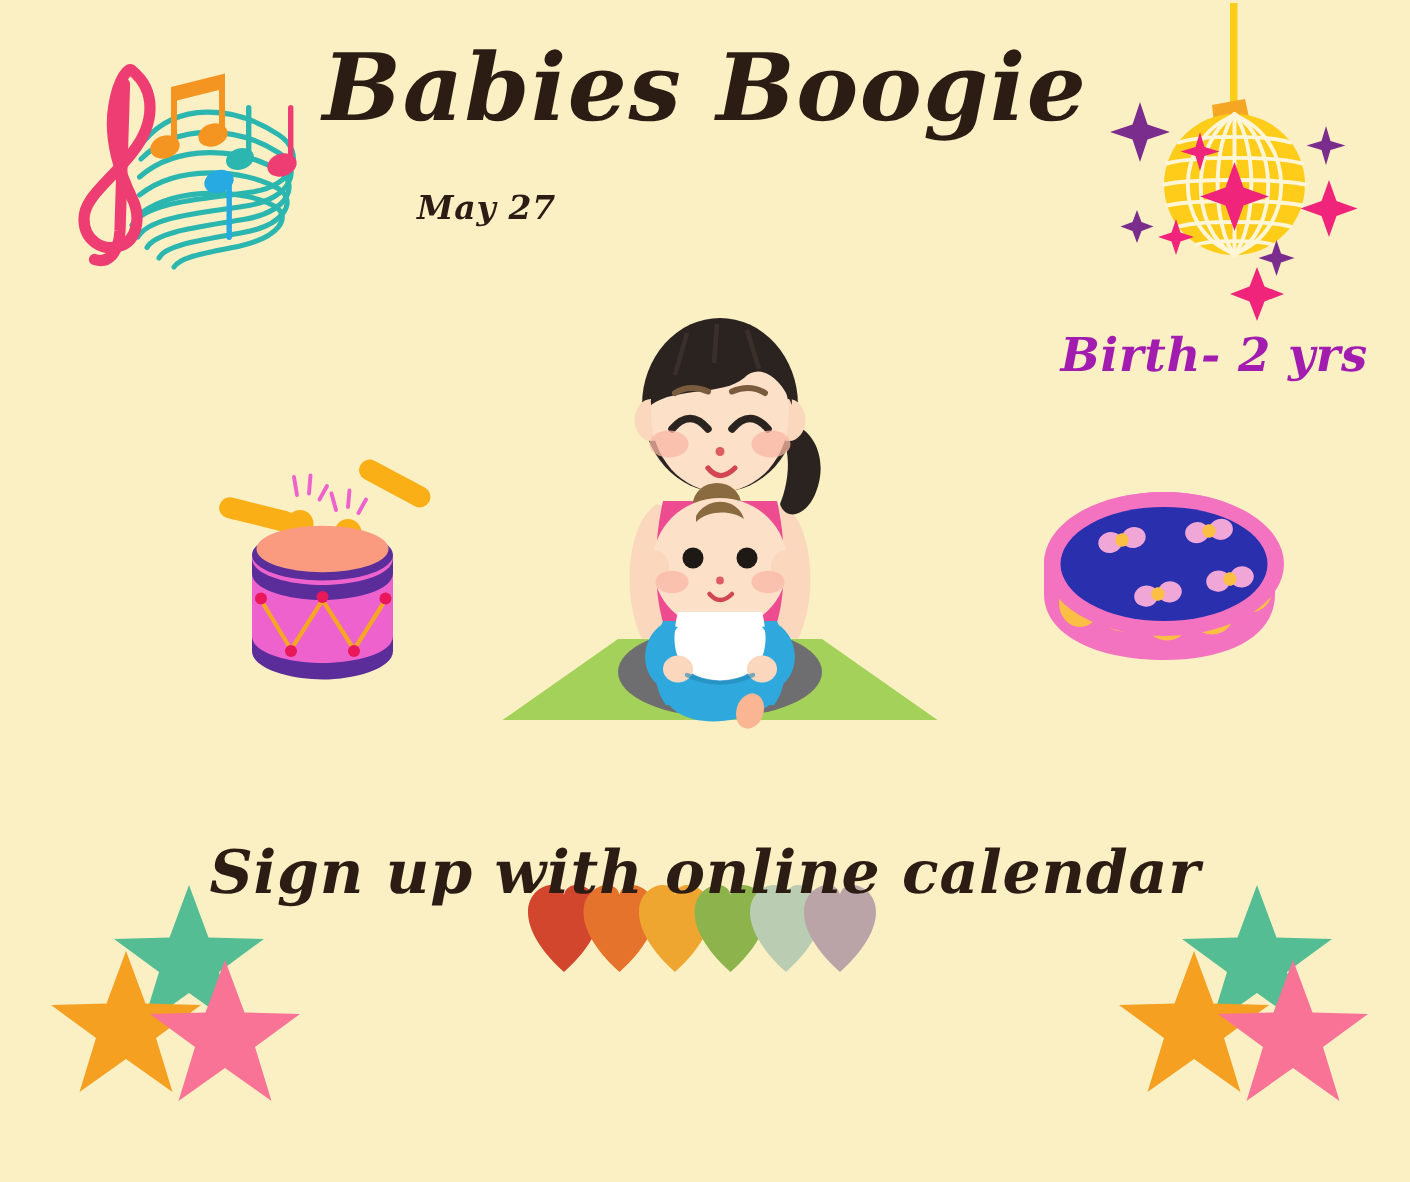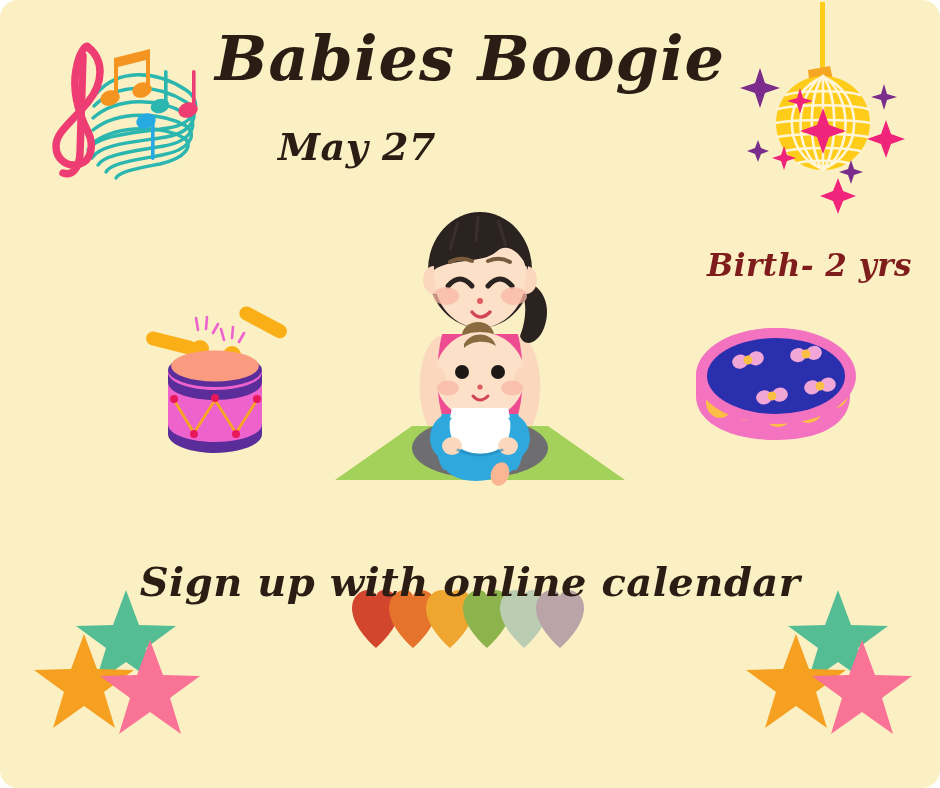--- a/index.html
+++ b/index.html
@@ -7,21 +7,20 @@
     margin: 0;
     padding: 0;
     background: #ffffff;
   }
   #flyer {
     position: relative;
     width: 940px;
     height: 788px;
     overflow: hidden;
     font-family: "DejaVu Sans", sans-serif;
-    border-radius: 18px;
   }
   .bg {
     position: absolute;
     inset: 0;
   }
   
   .script {
     position: absolute;
     color: #2b1c14;
     font-family: "DejaVu Serif", serif;
@@ -34,21 +33,21 @@
   #title {
     left: 0; right: 0;
     top: 28px;
     text-align: center;
     font-size: 62px;
     letter-spacing: 1px;
   }
   #date-text {
     left: 278px;
     top: 128px;
-    font-size: 38px;
+    font-size: 22px;
   }
   #time-text {
     left: 548px;
     top: 130px;
     font-size: 34px;
   }
   #age-text {
     left: 707px;
     top: 222px;
     font-size: 31px;
@@ -364,17 +363,17 @@
       <use href="#starPath" x="-4" y="46" fill="#F5A020"></use>
       <use href="#starPath" x="62" y="52" fill="#F97396"></use>
     </svg>
   </div>
 
   <div class="script" id="title" style="color: rgb(43, 28, 20);">Babies Boogie</div>
 
   <div class="script" id="date-text" style="color: rgb(43, 28, 20);">May 27</div>
 
 
-  <div class="script" id="age-text" style="color: #7f1d1d; margin-top: 28px;">Birth- 2 yrs</div>
+  <div class="script" id="age-text" style="color: #a21caf;">Birth- 2 yrs</div>
 
   <div class="script" id="signup-text" style="color: rgb(43, 28, 20); margin-top: 34px;">Sign up with online calendar</div>
 
 </div>
 
 </body></html>

